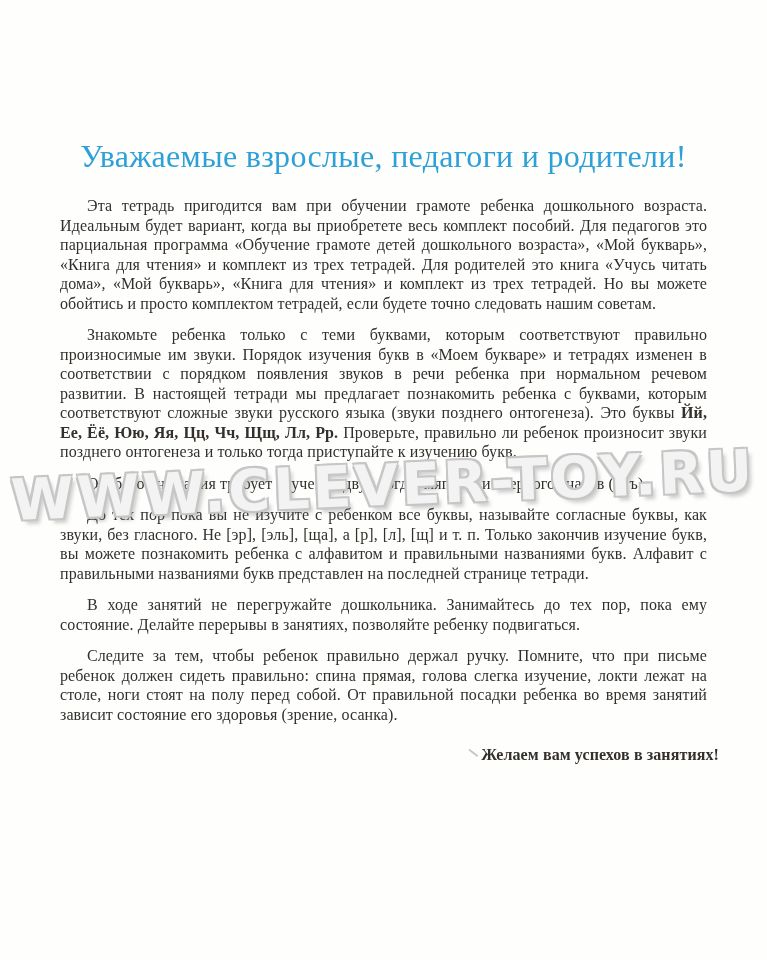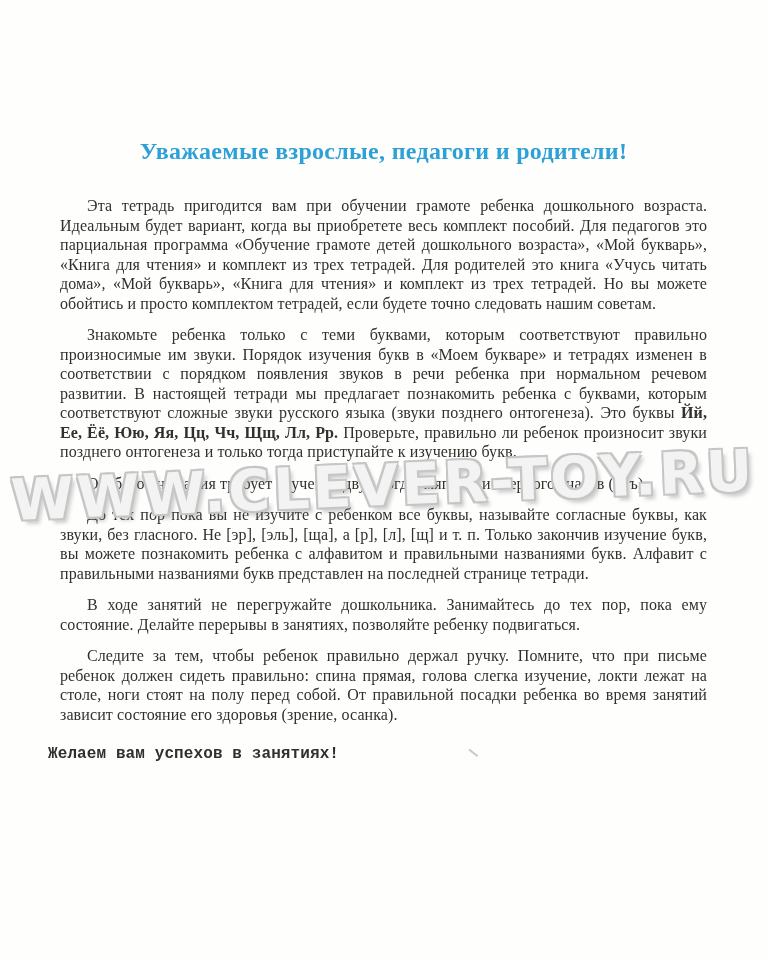--- a/index.html
+++ b/index.html
@@ -12,43 +12,42 @@
     position: relative;
     width: 767px; height: 960px;
     background: #fefefd;
     overflow: hidden;
   }
   .heading {
     position: absolute;
     top: 138px; left: 0; right: 0;
     margin: 0;
     text-align: center;
-    font-size: 24px;
-    font-weight: 700;
+    font-size: 32px;
+    font-weight: 400;
     letter-spacing: 0.3px;
     font-family: "Liberation Serif", serif;
   }
   .content {
     position: absolute;
     top: 184px; left: 48px;
     width: 671px;
     font-size: 16px;
     line-height: 19.5px;
     text-align: justify;
     color: #33302c;
     letter-spacing: 0.1px;
   }
   .para { margin: 12px; text-indent: 27px; }
   .para .b { font-weight: 700; }
   .closing {
     margin: 21px 0 0 0;
     text-indent: 0;
-    text-align: left;
+    text-align: right;
     font-weight: 700;
-    font-family: Liberation Mono, monospace;
   }
   .watermark {
     position: absolute;
     top: 452px;
     left: 383px;
     transform: translateX(-50%) rotate(-2.3deg);
     white-space: nowrap;
     font-family: "DejaVu Sans", sans-serif;
     font-weight: 700;
     font-size: 57px;

